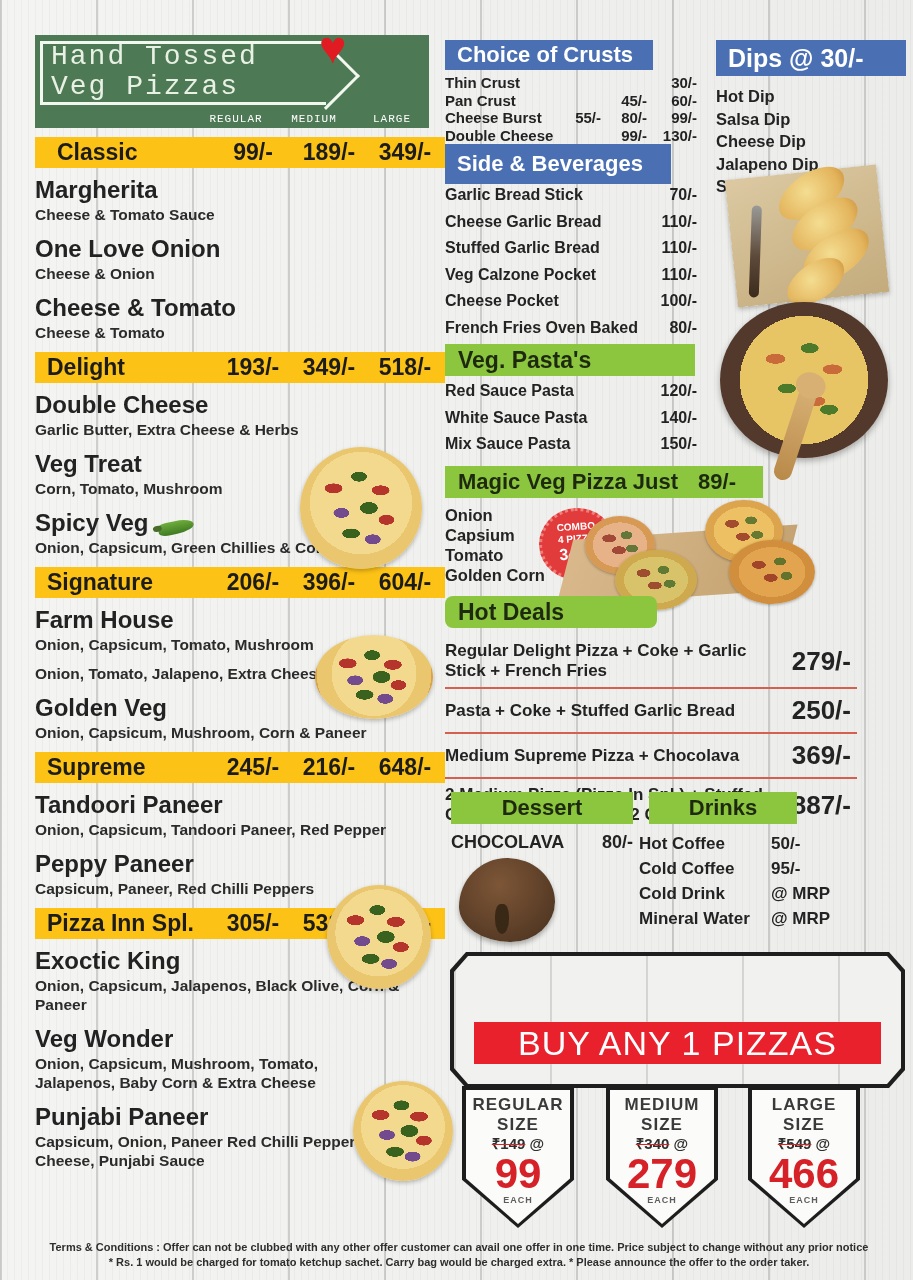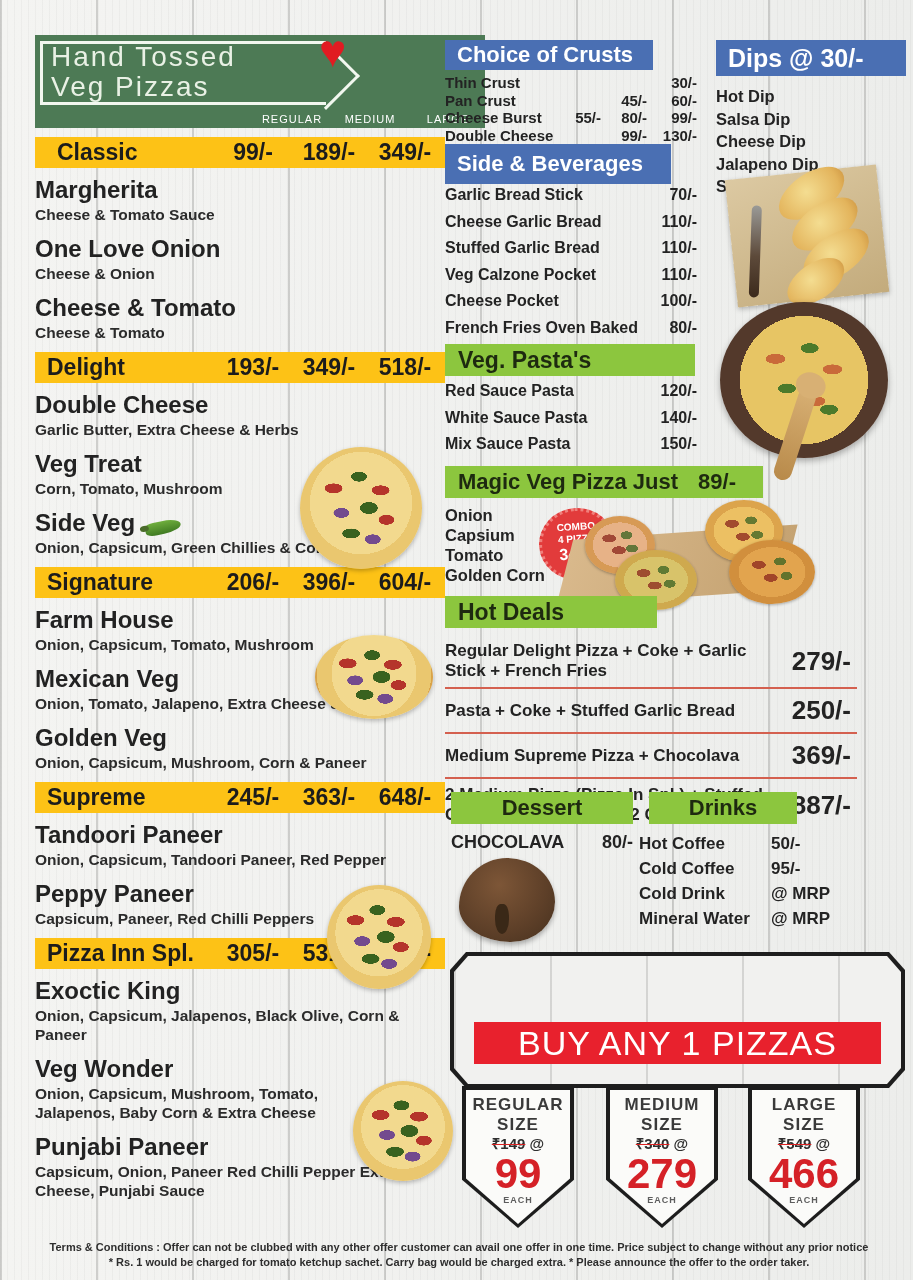--- a/index.html
+++ b/index.html
@@ -16,21 +16,21 @@
       repeating-linear-gradient(90deg, rgba(110,110,108,0.28) 0 2px, rgba(0,0,0,0) 2px 96px),
       repeating-linear-gradient(90deg, rgba(0,0,0,0.030) 0 1px, rgba(0,0,0,0) 1px 7px),
       linear-gradient(90deg,#f4f4f2,#ecedeb);
   }
   
   .col-left  { position:absolute; left:35px;  top:35px; width:410px; }
   .col-mid   { position:absolute; left:445px; top:40px; width:412px; }
   .col-right { position:absolute; left:716px; top:40px; width:192px; }
 
   
-  .sign { position:relative; width:450px; height:93px; background:#4d7a55; }
+  .sign { position:relative; width:394px; height:93px; background:#4d7a55;font-family:Liberation Mono, monospace; }
   .sign-arrow { position:absolute; left:5px; top:6px; width:286px; height:64px;
     border:3px solid #f2f7ef; border-right:none; }
   .sign-arrow::after { content:""; position:absolute; right:-24px; top:8px;
     width:45px; height:45px; border-top:3px solid #f2f7ef; border-right:3px solid #f2f7ef;
     transform:rotate(45deg); }
   .sign-text { position:absolute; left:16px; top:7px; color:#e9f1e5;
     font-size:28px; line-height:30px; letter-spacing:2px; white-space:nowrap; }
   .heart { position:absolute; left:284px; top:-14px; font-size:46px; color:#e11b22; line-height:60px;}
   .size-row { position:absolute; bottom:3px; left:0; width:100%; display:flex;
     justify-content:flex-end; gap:4px; }
@@ -111,21 +111,21 @@
       radial-gradient(ellipse 6px 4px at 62% 28%, rgba(60,100,35,.9) 97%, rgba(0,0,0,0)),
       radial-gradient(ellipse 7px 4px at 48% 62%, rgba(140,40,30,.9) 97%, rgba(0,0,0,0)),
       radial-gradient(ellipse 6px 4px at 72% 58%, rgba(60,100,35,.9) 97%, rgba(0,0,0,0)); }
   .cp1 { left:28px; top:12px;  width:70px; height:58px; background:radial-gradient(#e7b287 55%, #d79a55 55% 80%, #c07f35 80%); }
   .cp2 { left:148px; top:-4px; width:78px; height:62px; background:radial-gradient(#ecc063 55%, #dca44c 55% 80%, #be8030 80%); }
   .cp3 { left:58px; top:46px;  width:82px; height:60px; background:radial-gradient(#d8c36a 55%, #cfa94e 55% 80%, #b27d2d 80%); }
   .cp4 { left:172px; top:36px; width:86px; height:64px; background:radial-gradient(#e2a44e 55%, #d18f3d 55% 80%, #b0712a 80%); }
 
   
   .deals { position:absolute; top:556px; left:0; width:412px; }
-  .deals-bar { width:212px; height:30px; font-size:23px; }
+  .deals-bar { width:212px; height:30px; font-size:23px;border-radius:8px; }
   .deal-row { display:flex; align-items:center; padding:6px 0; border-bottom:2px solid #d4604f; }
   .deal-row:last-child { border-bottom:none; }
   .deal-name { width:330px; font-size:17px; font-weight:bold; line-height:20px; }
   .deal-price { flex:1; text-align:right; font-size:26px; font-weight:bold; padding-right:6px; }
   .deals-list { margin-top:7px; }
 
   
   .dd { position:absolute; top:752px; left:0; width:412px; }
   .dessert-col { position:absolute; left:6px; top:0; width:182px; }
   .dessert-bar { height:28px; font-size:22px; justify-content:center; }
@@ -254,52 +254,51 @@
       <div class="mi">
         <div class="mi-name">Double Cheese</div>
         <div class="mi-desc">Garlic Butter, Extra Cheese &amp; Herbs</div>
       </div>
       <div class="mi">
         <div class="mi-name">Veg Treat</div>
         <div class="mi-desc narrow">Corn, Tomato, Mushroom</div>
       </div>
       <div class="mi">
         <div class="mi-name">
-          <span>Side Veg</span>
+          <span>Spicy Veg</span>
           <span class="chili"></span>
         </div>
         <div class="mi-desc">Onion, Capsicum, Green Chillies &amp; Coriander</div>
       </div>
     </div>
 
     <div class="ybar">
       <span class="ybar-title">Signature</span>
       <span class="pc">206/-</span>
       <span class="pc">396/-</span>
       <span class="pc">604/-</span>
     </div>
     <div class="items">
       <div class="mi">
         <div class="mi-name">Farm House</div>
         <div class="mi-desc narrow">Onion, Capsicum, Tomato, Mushroom</div>
       </div>
       <div class="mi">
-        <div class="mi-name">Mexican Veg</div>
         <div class="mi-desc">Onion, Tomato, Jalapeno, Extra Cheese &amp; Herbs</div>
       </div>
       <div class="mi">
         <div class="mi-name">Golden Veg</div>
         <div class="mi-desc">Onion, Capsicum, Mushroom, Corn &amp; Paneer</div>
       </div>
     </div>
 
     <div class="ybar">
       <span class="ybar-title">Supreme</span>
       <span class="pc">245/-</span>
-      <span class="pc">363/-</span>
+      <span class="pc">216/-</span>
       <span class="pc">648/-</span>
     </div>
     <div class="items">
       <div class="mi">
         <div class="mi-name">Tandoori Paneer</div>
         <div class="mi-desc">Onion, Capsicum, Tandoori Paneer, Red Pepper</div>
       </div>
       <div class="mi">
         <div class="mi-name">Peppy Paneer</div>
         <div class="mi-desc narrow">Capsicum, Paneer, Red Chilli Peppers</div>

